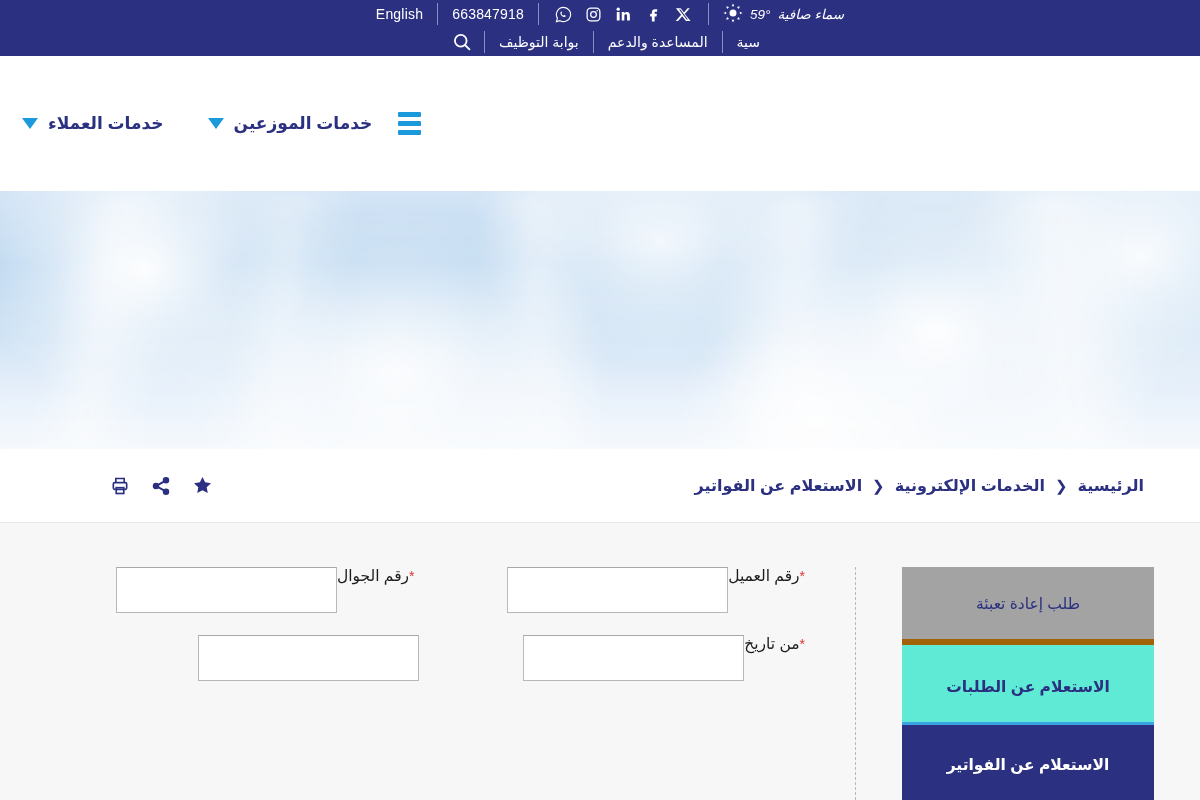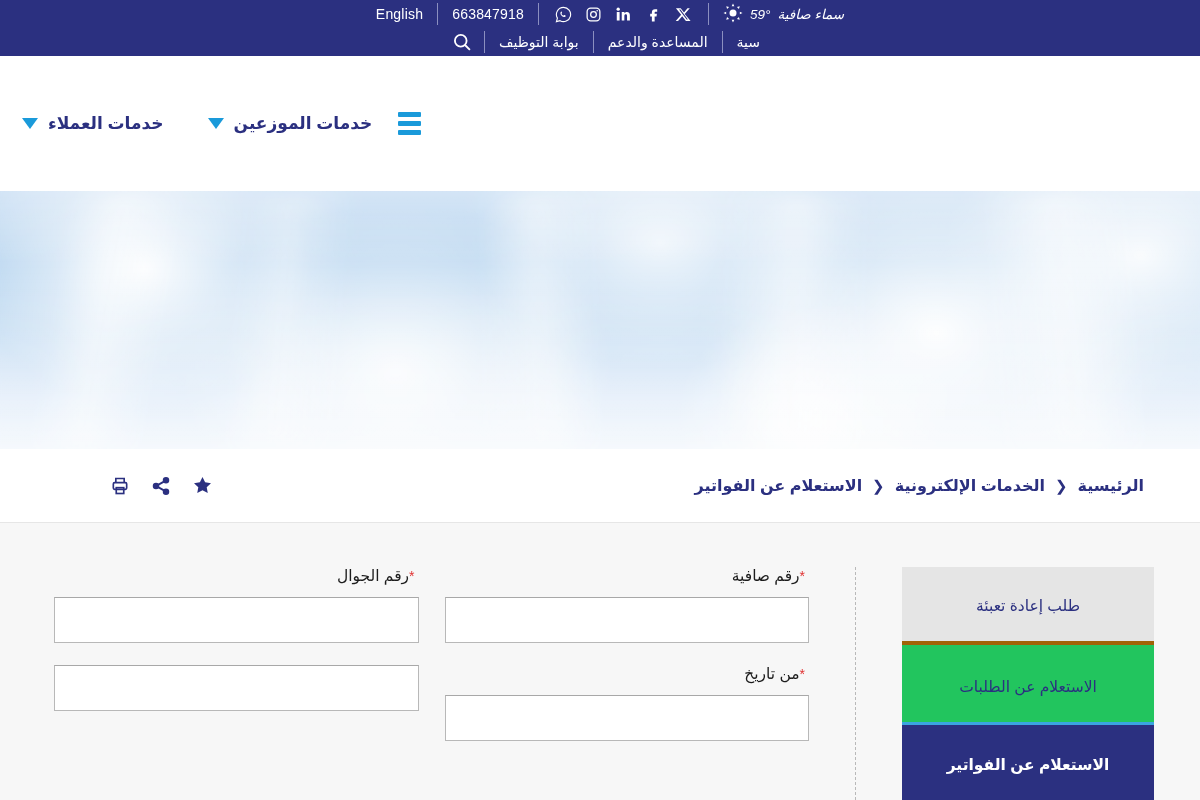--- a/index.html
+++ b/index.html
@@ -285,34 +285,35 @@
   }
 
   .side-tab {
     height: 85px;
     display: flex;
     align-items: center;
     justify-content: flex-start;
     padding: 0 0 14px 0;
     font-size: 15.5px;
     color: #2b3080;
-    background: #e5e5e5;
-    border-bottom: 4px solid #a16207;
+    background: #a3a3a3;
+    border-bottom: 6px solid #a16207;
     cursor: pointer;
     position: relative;
     padding-right: 0;
     justify-content: center;
     align-items: flex-end;
   }
 
   .side-tab span { padding-bottom: 12px; }
 
   .side-tab.tab-plain {
-    background: #22c55e;
+    background: #5eead4;
     border-bottom: none;
+    font-weight: bold;
   }
 
   .side-tab.tab-active {
     background: #2b3080;
     color: #ffffff;
     font-weight: 700;
     border-top: 3px solid #3aa5e0;
     border-bottom: none;
   }
 
@@ -327,21 +328,21 @@
     flex: 1;
     display: grid;
     grid-template-columns: 1fr 1fr;
     column-gap: 26px;
     row-gap: 22px;
     padding: 0 46px 0 54px;
     align-content: start;
     direction: rtl;
   }
 
-  .field { display: flex; flex-direction: column; }
+  .field { display: flex; flex-direction: row; }
 
   .field label {
     font-size: 15.5px;
     color: #1c1c1c;
     margin-bottom: 12px;
     text-align: right;
     font-weight: 400;
   }
 
   .field label .req {
@@ -510,21 +511,21 @@
       <span>الاستعلام عن الفواتير</span>
     </div>
   </div>
 
   <div class="divider"></div>
 
   <div class="form">
 
     <div class="field">
       <label>
-        <span class="req">*</span><span>رقم صافية</span>
+        <span class="req">*</span><span>رقم العميل</span>
       </label>
       <input type="text" value="" style="">
     </div>
 
     <div class="field">
       <label>
         <span class="req">*</span><span>رقم الجوال</span>
       </label>
       <input type="text" value="" style="">
     </div>

